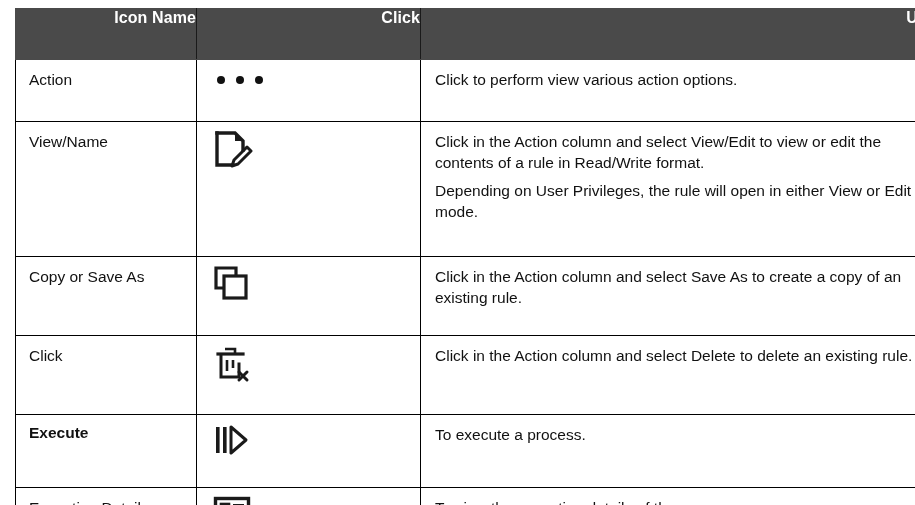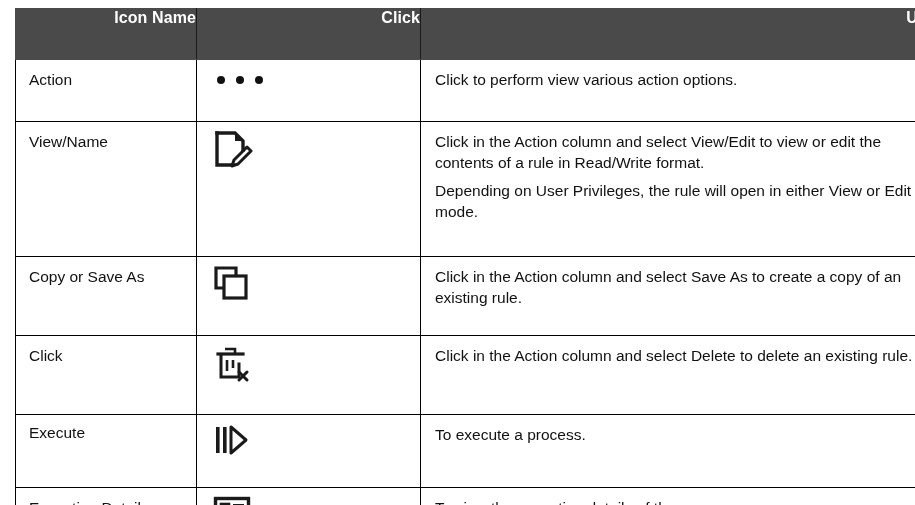--- a/index.html
+++ b/index.html
@@ -52,20 +52,21 @@
   .col-uses  { width: 511px; }
 
   td.cell-name {
     font-size: 15.5px;
     padding: 10px 0 10px 13px;
     line-height: 1.35;
     color: #111111;
   }
   td.cell-icon {
     padding: 8px 0 8px 16px;
+    font-weight: bold;
   }
   td.cell-uses {
     font-size: 15.5px;
     padding: 9px 14px 11px 14px;
     line-height: 1.38;
     color: #111111;
   }
   td.cell-uses p {
     margin: 0 0 6px 0;
   }

